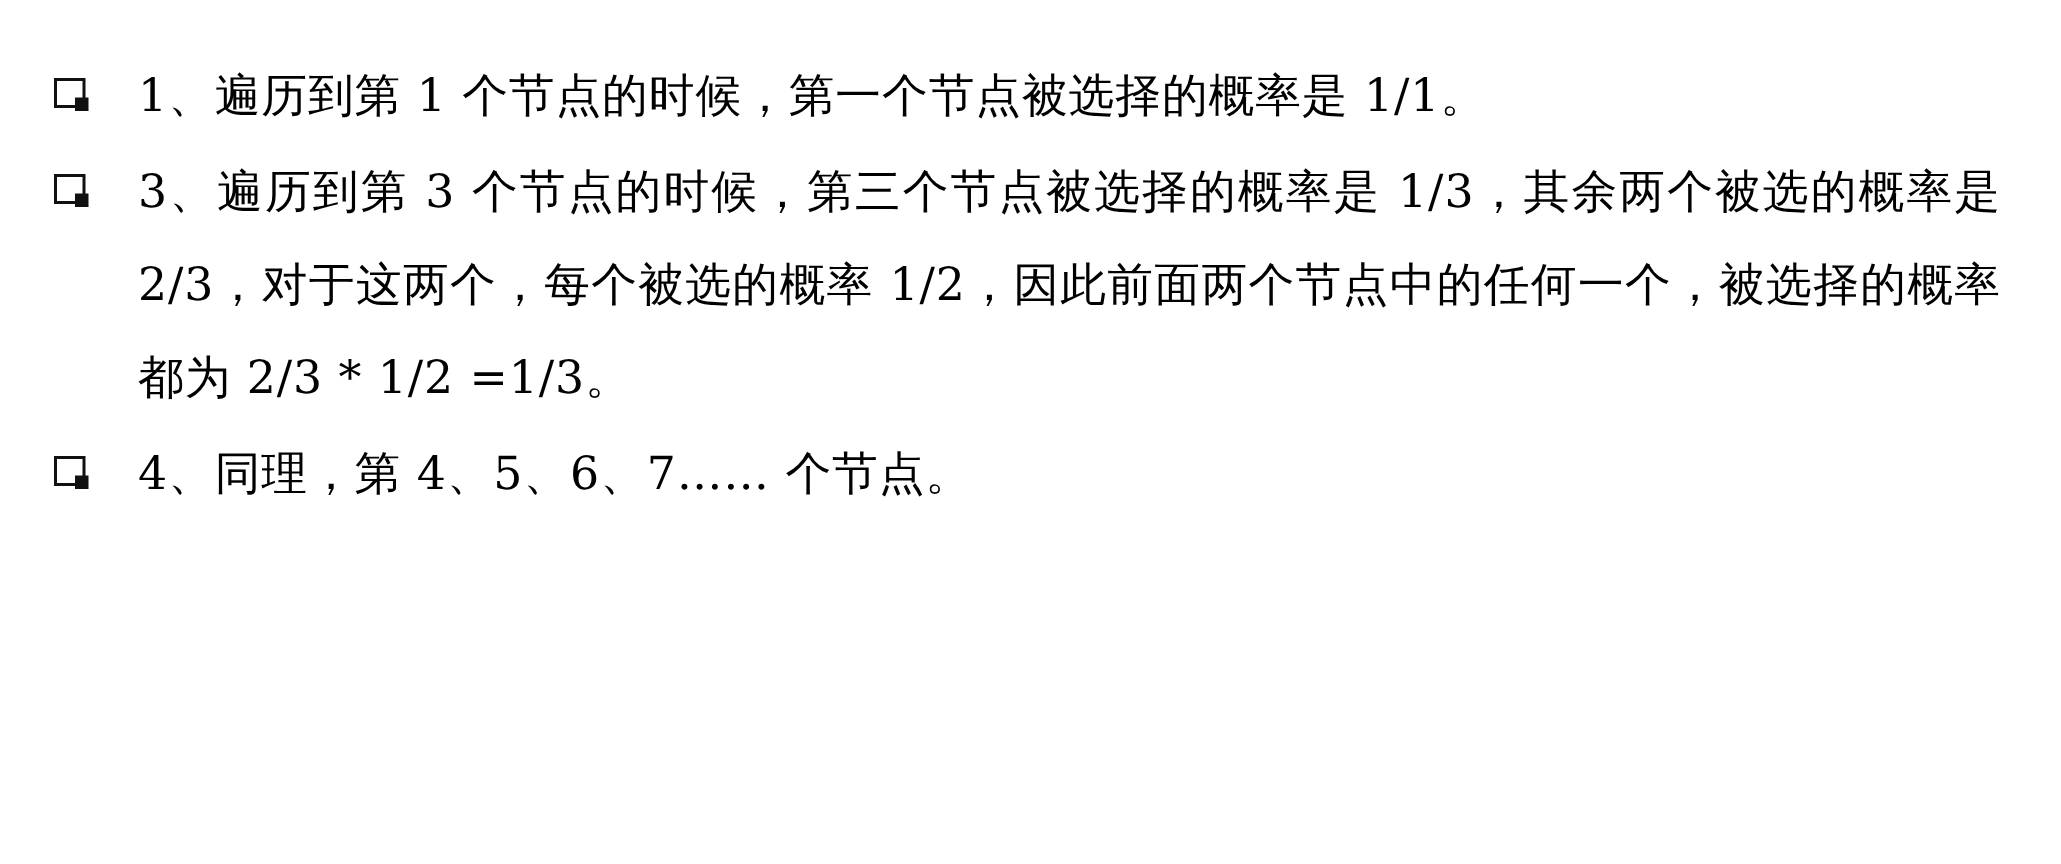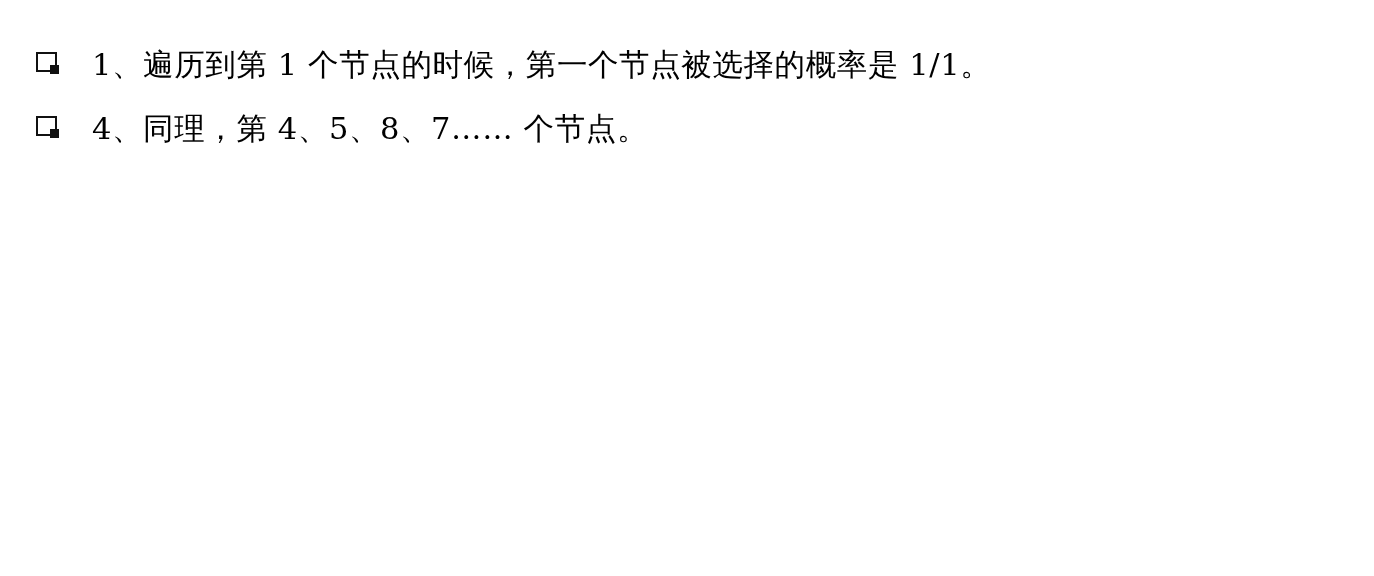--- a/index.html
+++ b/index.html
@@ -76,22 +76,28 @@
   <ul class="bullet-list">
 
     <li class="bullet-item">
       <span class="bullet-marker">
         <span class="marker-glyph"></span>
       </span>
       <span class="bullet-text short">1、遍历到第 1 个节点的时候，第一个节点被选择的概率是 1/1。</span>
     </li>
 
 
+    <li class="bullet-item">
+      <span class="bullet-marker">
+        <span class="marker-glyph"></span>
+      </span>
+      <span class="bullet-text">3、遍历到第 3 个节点的时候，第三个节点被选择的概率是 1/3，其余两个被选的概率是 2/3，对于这两个，每个被选的概率 1/2，因此前面两个节点中的任何一个，被选择的概率都为 2/3 * 1/2 =1/3。</span>
+    </li>
 
     <li class="bullet-item">
       <span class="bullet-marker">
         <span class="marker-glyph"></span>
       </span>
-      <span class="bullet-text short">4、同理，第 4、5、8、7…… 个节点。</span>
+      <span class="bullet-text short">4、同理，第 4、5、6、7…… 个节点。</span>
     </li>
 
   </ul>
 </div>
 
 </body></html>

